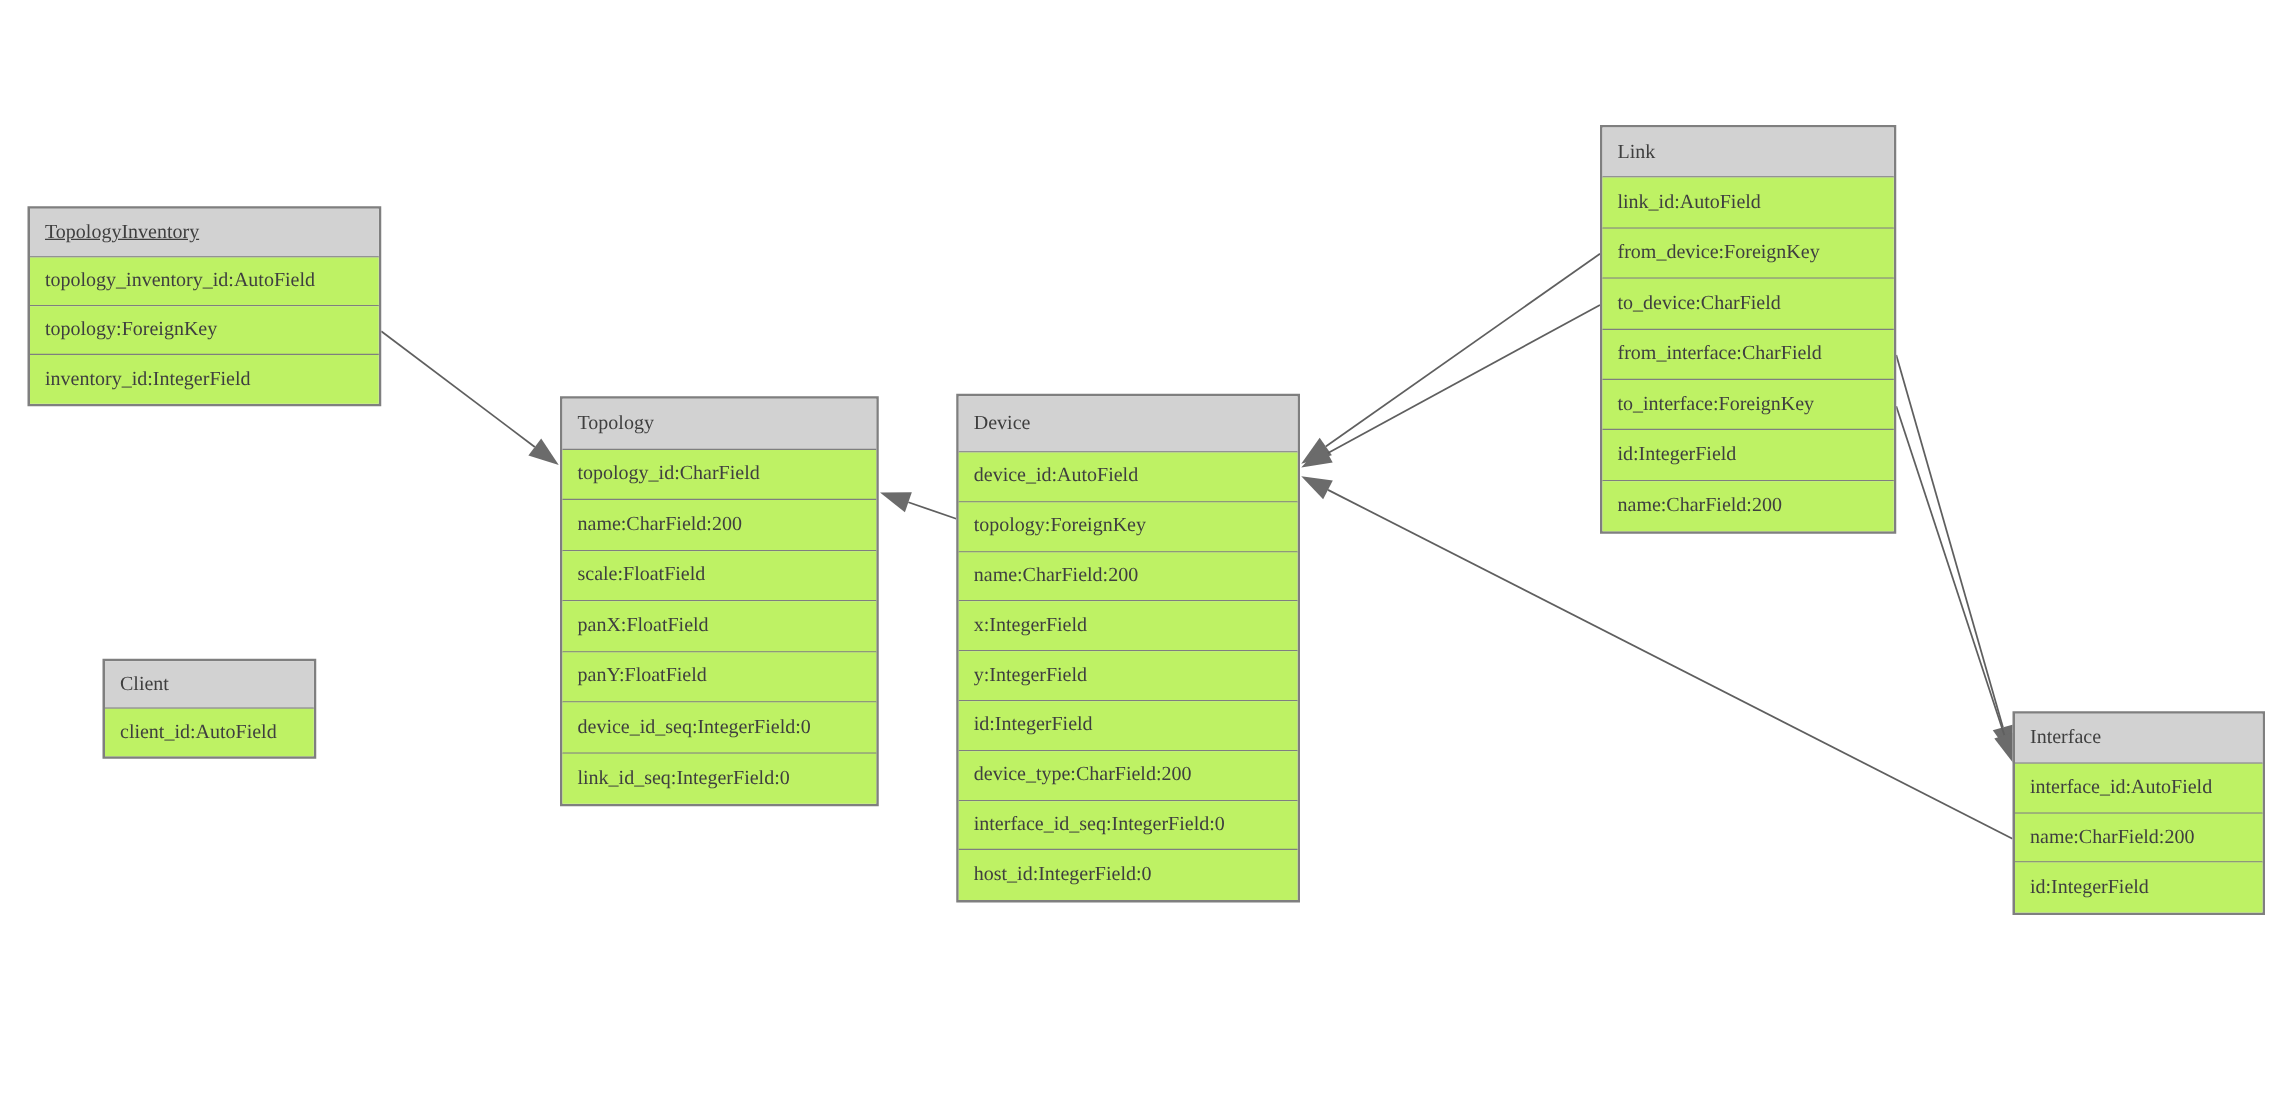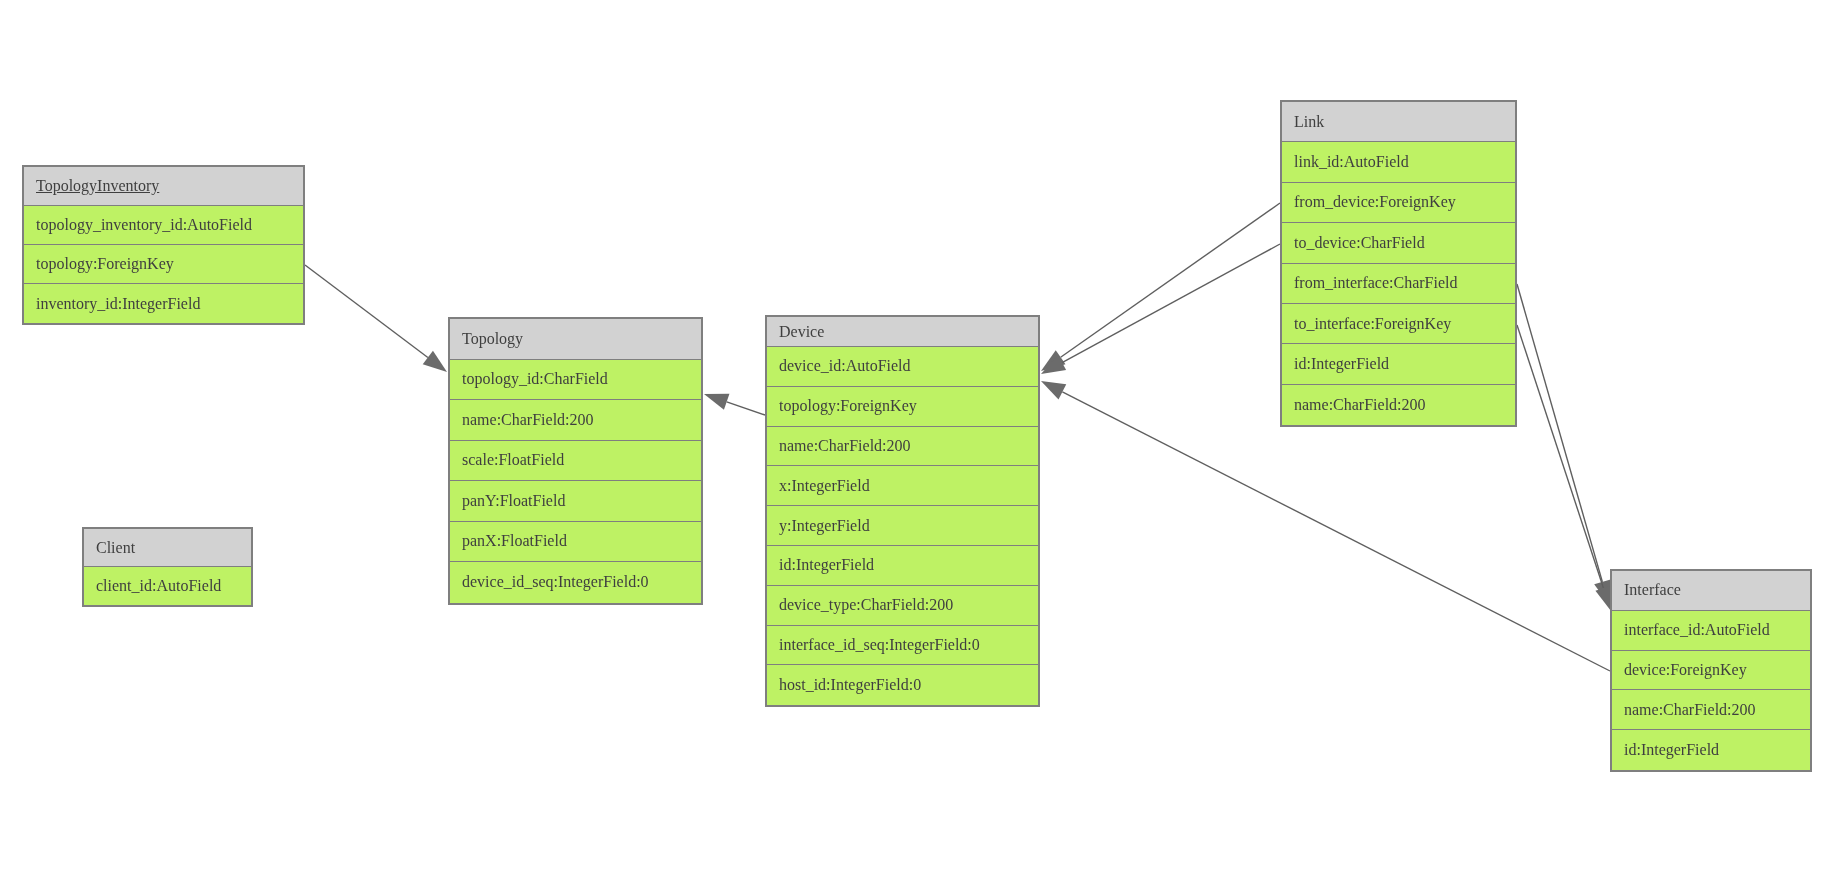--- a/index.html
+++ b/index.html
@@ -64,30 +64,31 @@
         <div class="hdr" style="height: 39px; text-decoration: underline;">TopologyInventory</div>
         <div class="row" style="height: 39px;">topology_inventory_id:AutoField</div>
         <div class="row" style="height: 39px;">topology:ForeignKey</div>
         <div class="row" style="height: 39px;">inventory_id:IntegerField</div>
       </div>
       <div class="entity" style="left: 448px; top: 317px; width: 255px;">
         <div class="hdr" style="height: 40.5px;">Topology</div>
         <div class="row" style="height: 40.5px;">topology_id:CharField</div>
         <div class="row" style="height: 40.5px;">name:CharField:200</div>
         <div class="row" style="height: 40.5px;">scale:FloatField</div>
+        <div class="row" style="height: 40.5px;">panX:FloatField</div>
         <div class="row" style="height: 40.5px;">panY:FloatField</div>
-        <div class="row" style="height: 40.5px;">panX:FloatField</div>
         <div class="row" style="height: 40.5px;">device_id_seq:IntegerField:0</div>
+        <div class="row" style="height: 40.5px;">link_id_seq:IntegerField:0</div>
       </div>
       <div class="entity" style="left: 82px; top: 527px; width: 171px;">
         <div class="hdr" style="height: 38px;">Client</div>
         <div class="row" style="height: 38px;">client_id:AutoField</div>
       </div>
       <div class="entity" style="left: 765px; top: 315px; width: 275px;">
-        <div class="hdr" style="height: 30px;">Device</div>
+        <div class="hdr" style="height: 45px;">Device</div>
         <div class="row" style="height: 39.8px;">device_id:AutoField</div>
         <div class="row" style="height: 39.8px;">topology:ForeignKey</div>
         <div class="row" style="height: 39.8px;">name:CharField:200</div>
         <div class="row" style="height: 39.8px;">x:IntegerField</div>
         <div class="row" style="height: 39.8px;">y:IntegerField</div>
         <div class="row" style="height: 39.8px;">id:IntegerField</div>
         <div class="row" style="height: 39.8px;">device_type:CharField:200</div>
         <div class="row" style="height: 39.8px;">interface_id_seq:IntegerField:0</div>
         <div class="row" style="height: 39.8px;">host_id:IntegerField:0</div>
       </div>
@@ -97,18 +98,17 @@
         <div class="row" style="height: 40.4px;">from_device:ForeignKey</div>
         <div class="row" style="height: 40.4px;">to_device:CharField</div>
         <div class="row" style="height: 40.4px;">from_interface:CharField</div>
         <div class="row" style="height: 40.4px;">to_interface:ForeignKey</div>
         <div class="row" style="height: 40.4px;">id:IntegerField</div>
         <div class="row" style="height: 40.4px;">name:CharField:200</div>
       </div>
       <div class="entity" style="left: 1610px; top: 569px; width: 202px;">
         <div class="hdr" style="height: 39.8px;">Interface</div>
         <div class="row" style="height: 39.8px;">interface_id:AutoField</div>
-        <div class="row" style="height: 39.8px;">device:ForeignKey</div>
         <div class="row" style="height: 39.8px;">name:CharField:200</div>
         <div class="row" style="height: 39.8px;">id:IntegerField</div>
       </div>
     </div>
 </div>
 
 </body></html>

